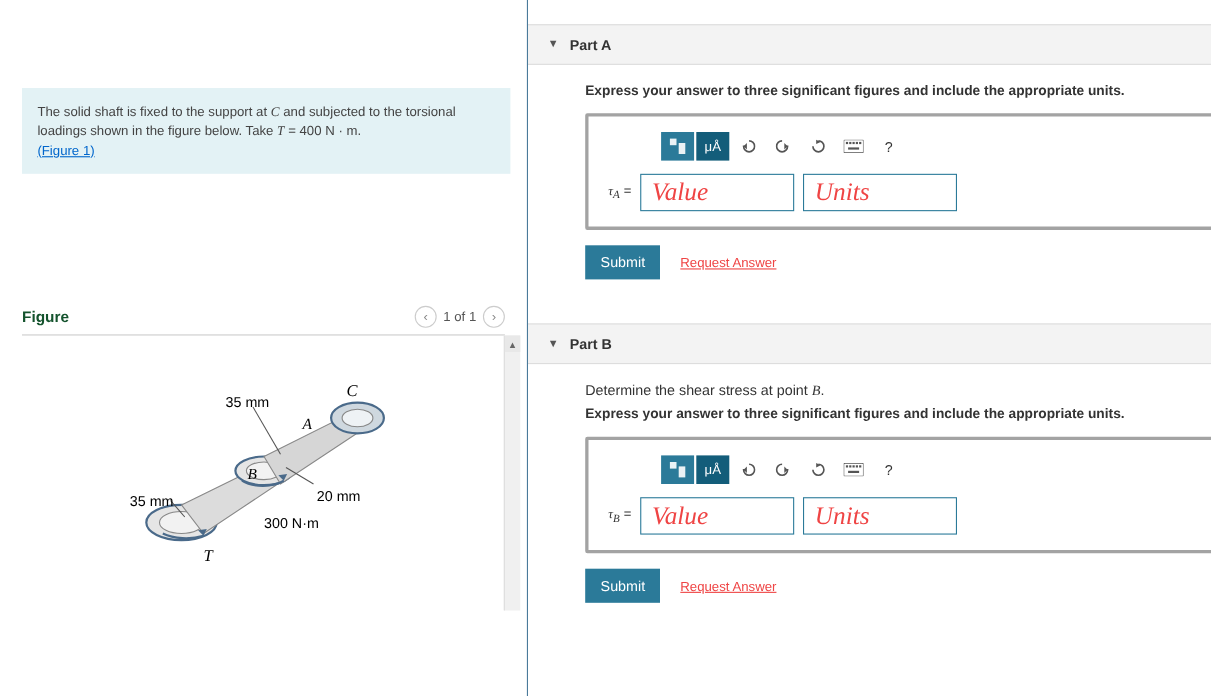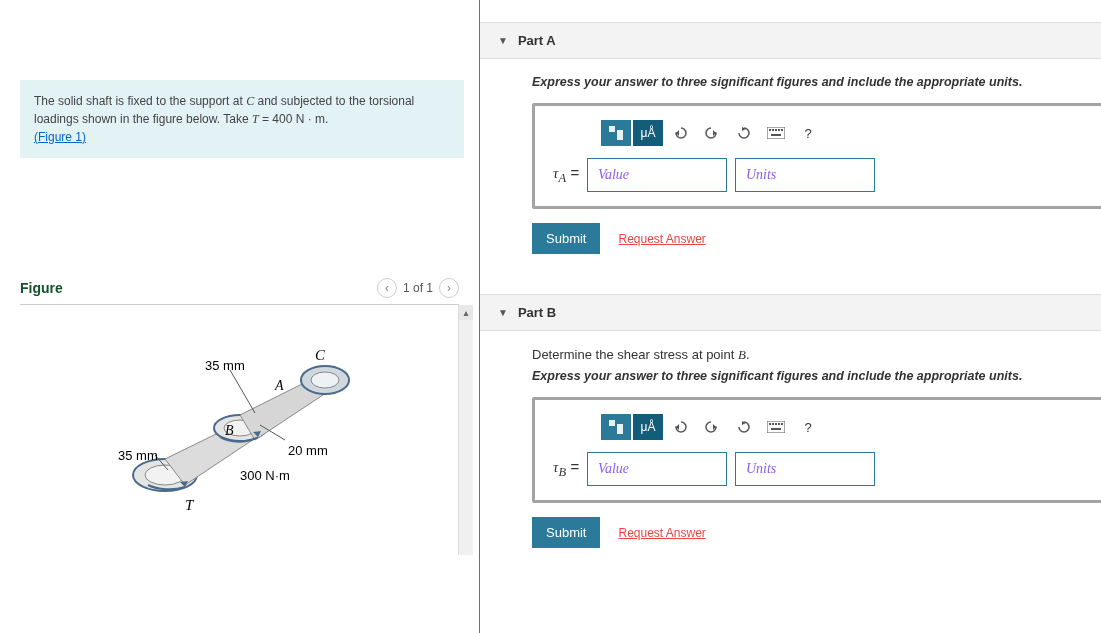--- a/index.html
+++ b/index.html
@@ -84,21 +84,21 @@
     font-weight: bold;
     font-size: 13px;
     display: flex;
     align-items: center;
     gap: 10px;
     margin-top: 22px;
   }
   .part-header .tri { font-size: 10px; color: #555; }
   .part-body { padding: 16px 30px 18px 52px; }
   .prompt-line { font-size: 13px; margin-bottom: 6px; }
-  .prompt-bold { font-weight: bold; font-size: 12.5px; margin-bottom: 14px; font-style: italic; }
+  .prompt-bold { font-weight: bold; font-size: 12.5px; margin-bottom: 14px; }
   .answer-frame {
     border: 3px solid #a3a3a3;
     border-radius: 2px;
     padding: 14px 18px 14px 18px;
     width: 612px;
   }
   .toolbar {
     display: flex;
     align-items: center;
     gap: 2px;
@@ -121,28 +121,28 @@
   .tool-btn.teal {
     background: #2b7a99;
     color: #fff;
   }
   .tool-btn.teal2 {
     background: #135d7a;
     color: #fff;
     font-size: 12px;
   }
   .input-row { display: flex; align-items: center; gap: 8px; }
-  .var-label { font-style: italic; font-size: 15px; color: #333; }
+  .var-label { font-style: italic; font-size: 12px; color: #333; }
   .input-box {
     border: 1px solid #2b7a99;
     height: 34px;
     padding: 0 10px;
-    font-size: 14px;
+    font-size: 23px;
     font-style: italic;
-    color: #8b5cf6;
+    color: #ef4444;
     font-family: 'Times New Roman', serif;
     display: flex;
     align-items: center;
     background: #fff;
   }
   .input-box.value { width: 140px; }
   .input-box.units { width: 140px; }
   .submit-row { margin-top: 14px; display: flex; align-items: center; gap: 18px; }
   .submit-btn {
     background: #2b7a99;

